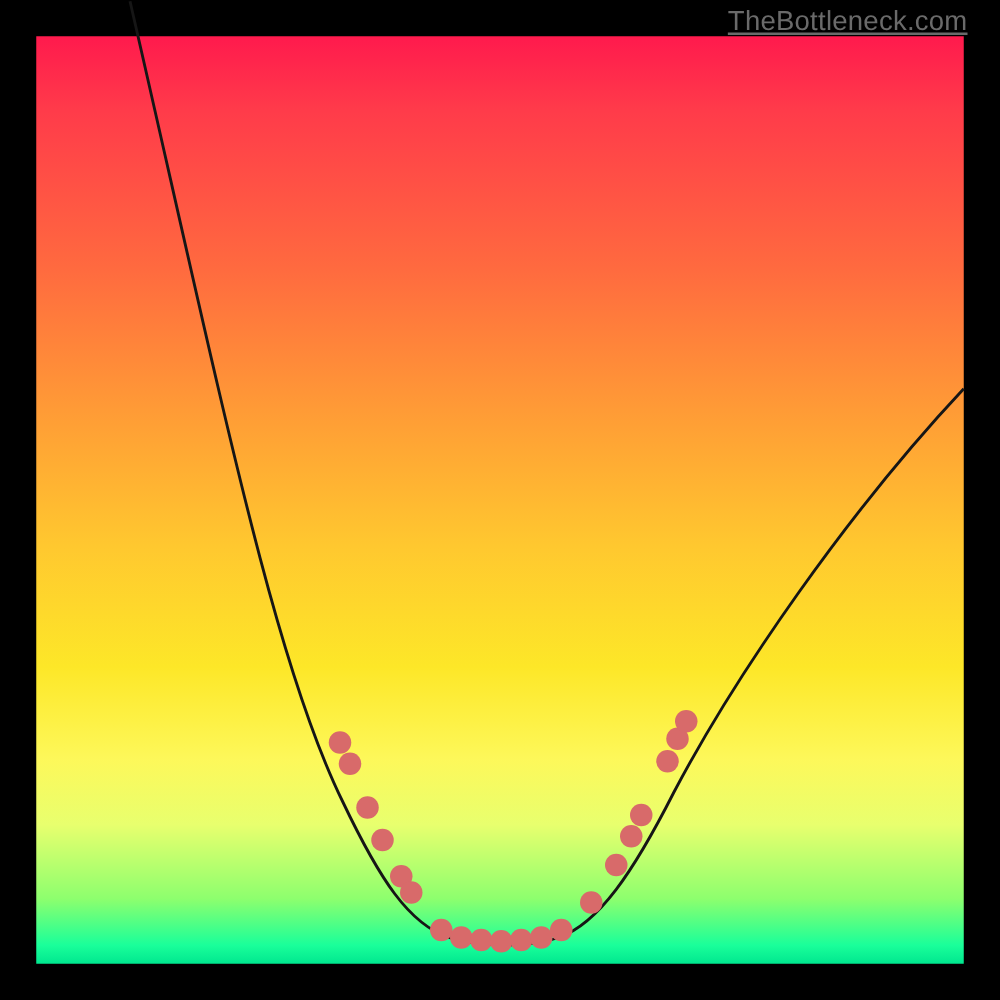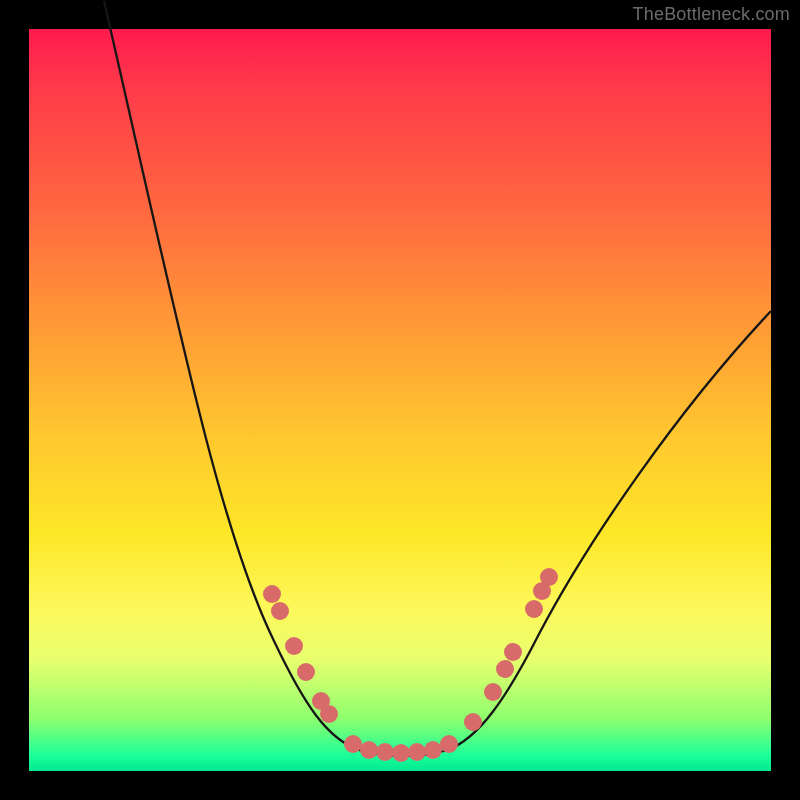--- a/index.html
+++ b/index.html
@@ -37,26 +37,27 @@
       #fdf85a 78%,
       #e8ff6e 85%,
       #8dff6e 93%,
       #1aff9a 98%,
       #00e78f 100%
     );
   }
   .watermark {
     position: absolute;
     top: 4px;
-    right: 10px;
+    right: 26px;
     color: #6a6a6a;
-    font-size: 18px;
+    font-size: 22px;
     font-weight: 500;
     letter-spacing: 0.2px;
     user-select: none;
+    text-decoration: underline;
   }
   svg.curve {
     position: absolute;
     left: 0;
     top: 0;
     width: 742px;
     height: 742px;
     overflow: visible;
   }
   .curve-path {

